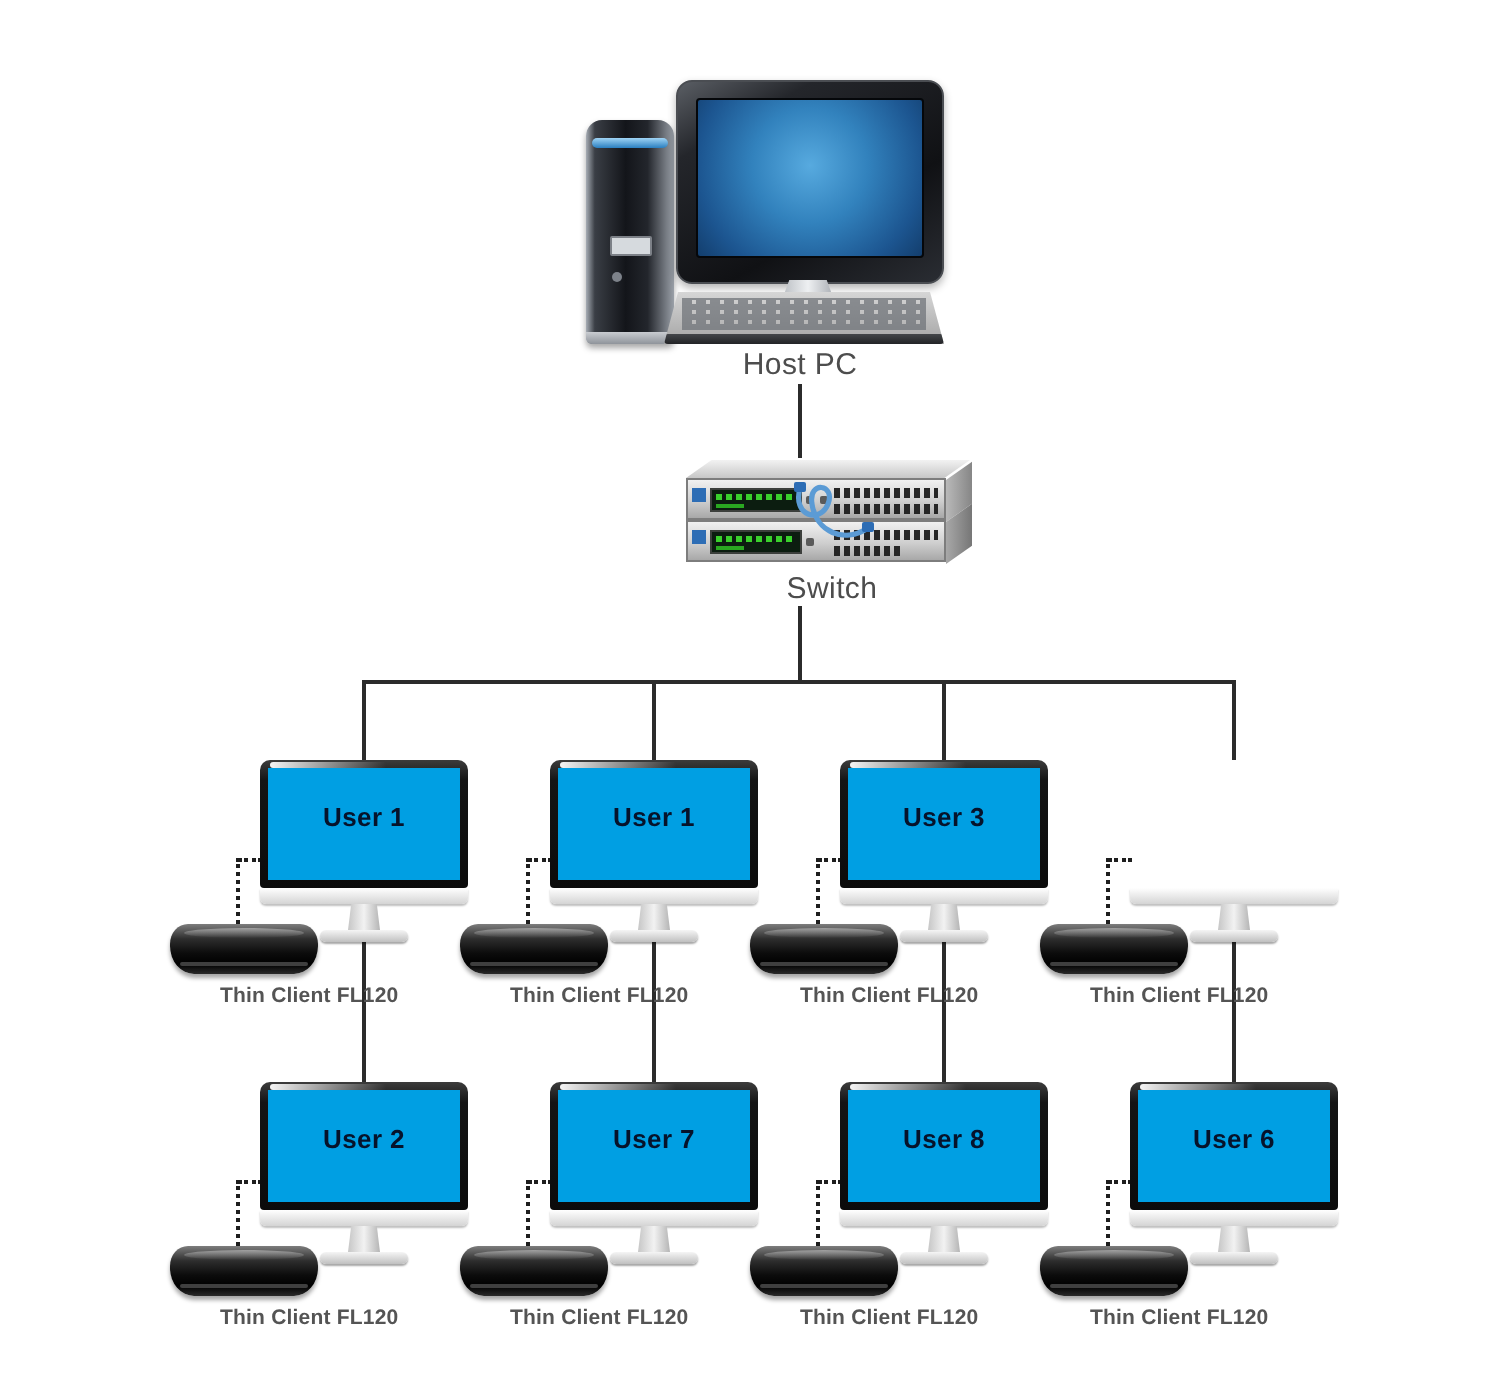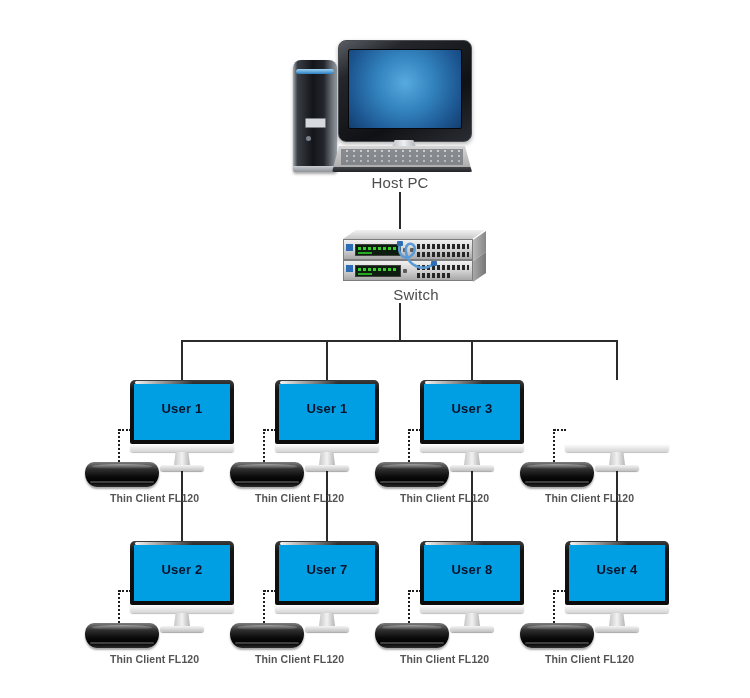--- a/index.html
+++ b/index.html
@@ -269,21 +269,21 @@
     <div class="thin-client"></div>
     <div class="tc-label">Thin Client FL120</div>
   </div>
 
   <div class="station" style="left:517px;top:541px;">
     <div class="tc-cable-v"></div>
     <div class="tc-cable-h"></div>
     <div class="monitor">
       <div class="bezel">
         <div class="screen">
-          <span class="user-label">User 4</span>
+          <span class="user-label">User 6</span>
         </div>
       </div>
       <div class="chin"></div>
       <div class="neck"></div>
       <div class="mbase"></div>
     </div>
     <div class="thin-client"></div>
     <div class="tc-label">Thin Client FL120</div>
   </div>
 

